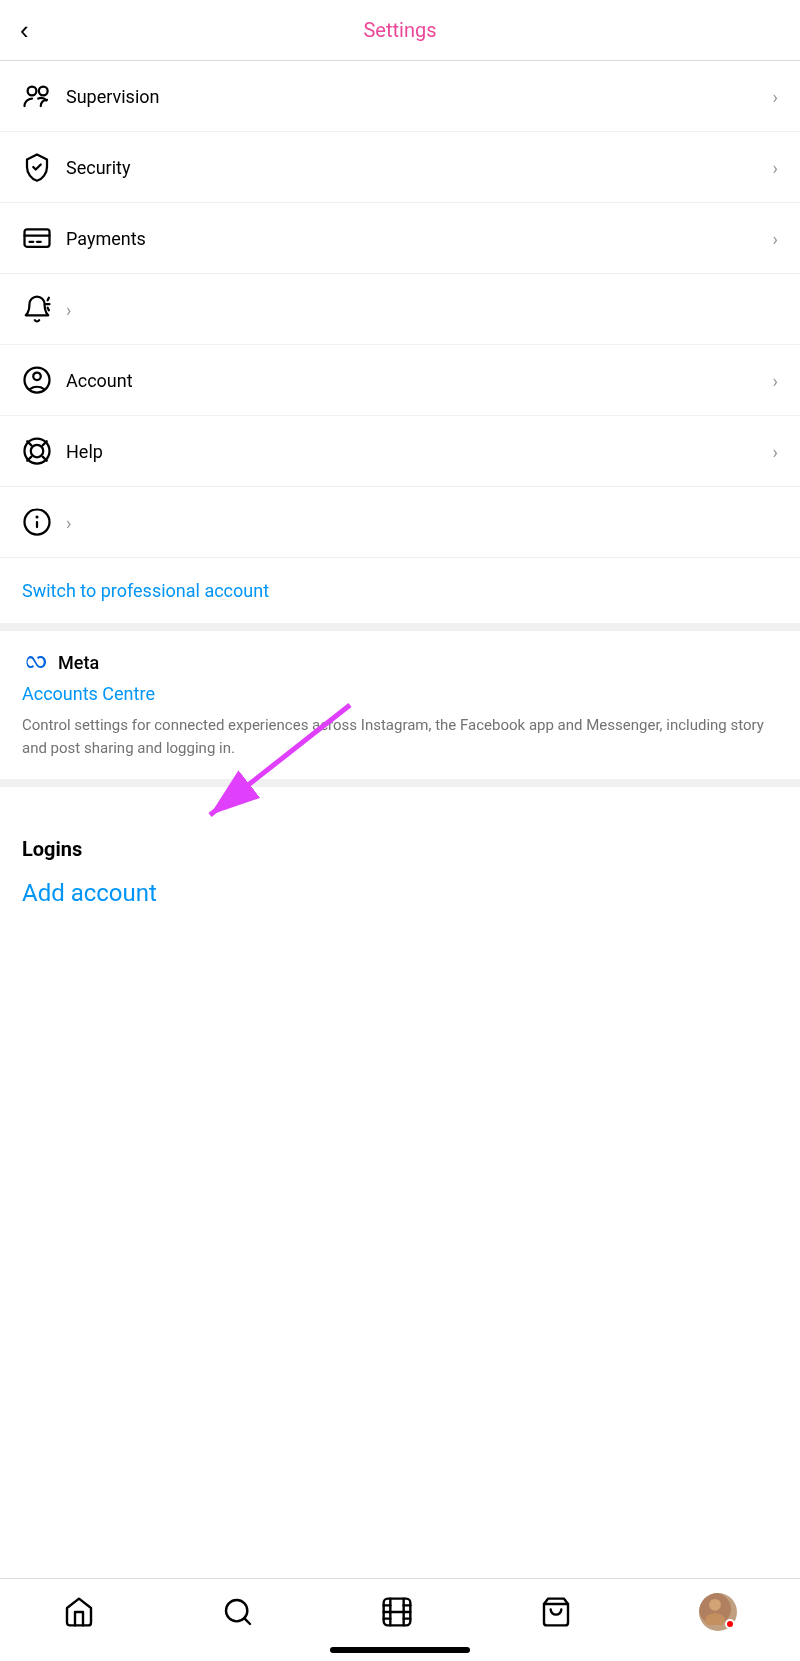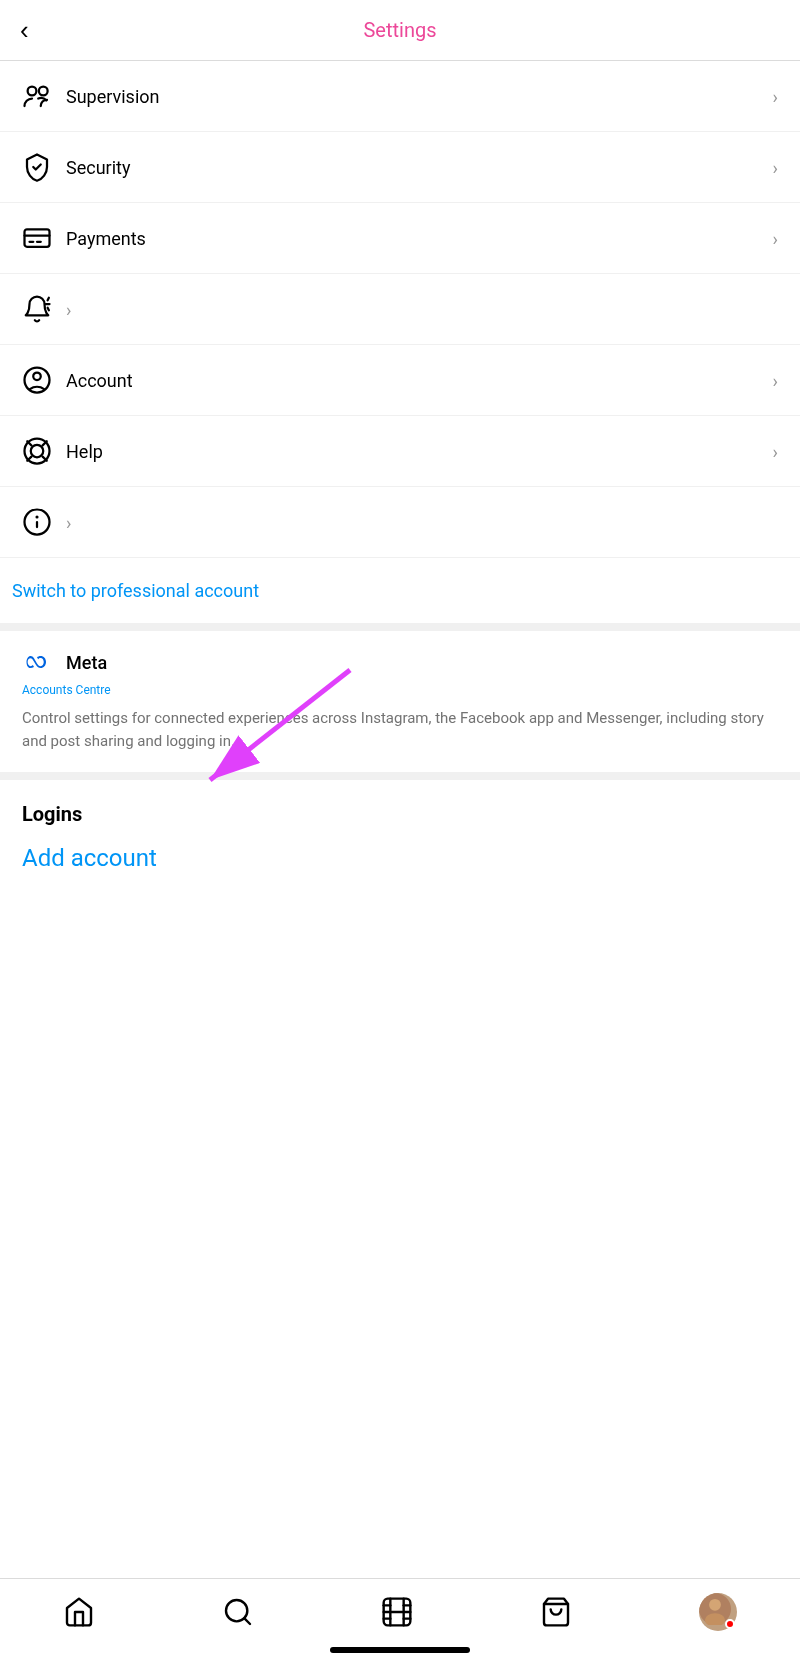--- a/index.html
+++ b/index.html
@@ -66,46 +66,45 @@
       color: #000;
       flex: 1;
     }
     .chevron {
       color: #999;
       font-size: 18px;
     }
 
     
     .switch-professional {
-      padding: 22px 12px;
+      padding: 22px 22px;
       color: #0095f6;
       font-size: 18px;
       cursor: pointer;
       border-bottom: 8px solid #f0f0f0;
     }
 
     
     .meta-section {
       padding: 20px 22px;
       border-bottom: 8px solid #f0f0f0;
     }
     .meta-logo-row {
       display: flex;
       align-items: center;
-      gap: 8px;
       margin-bottom: 10px;
     }
     .meta-logo-text {
       font-size: 18px;
       font-weight: 500;
       color: #000;
     }
     .accounts-centre-link {
       color: #0095f6;
-      font-size: 12px;
+      font-size: 18px;
       cursor: pointer;
       margin-bottom: 10px;
     }
     .meta-description {
       font-size: 15px;
       color: #737373;
       line-height: 1.5;
     }
 
     
@@ -182,20 +181,21 @@
       transform: translateX(-50%);
       width: 140px;
       height: 6px;
       background: #000;
       border-radius: 3px;
     }
 
     
     .logins-arrow-container {
       position: relative;
+      margin-top: 28px;
     }
     .arrow-svg {
       position: absolute;
       top: -120px;
       left: 120px;
       pointer-events: none;
     }
   </style>
 </head>
 <body>

